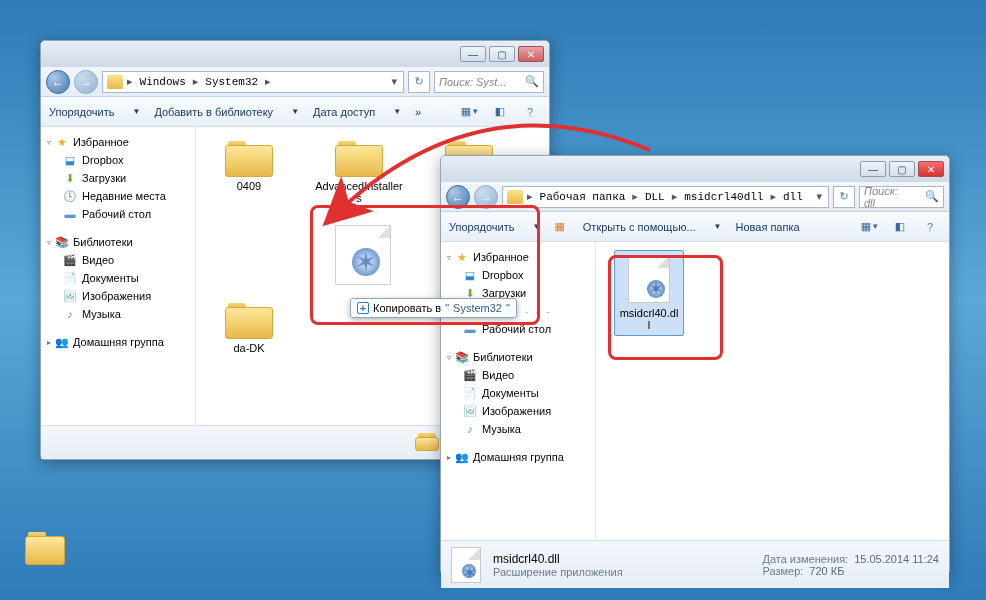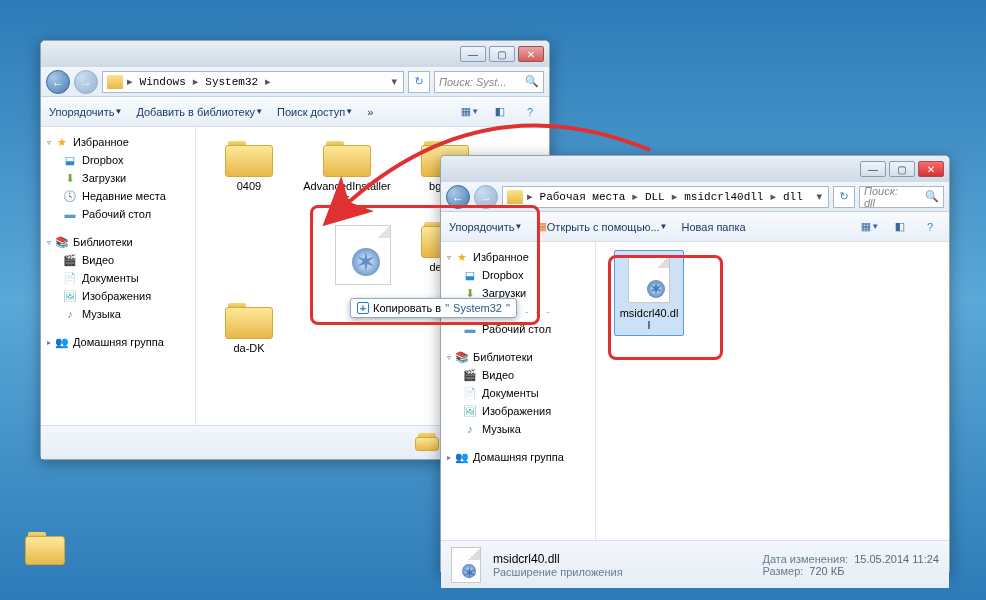--- a/index.html
+++ b/index.html
@@ -22,21 +22,21 @@
 .navbtn.fwd { opacity: 0.5; }
 .addressbar { flex: 1; height: 22px; background: #fff; border: 1px solid #a8b8c8; display: flex; align-items: center; padding: 0 4px; gap: 2px; }
 .addr-folder { width: 16px; height: 14px; background: linear-gradient(180deg,#fde28a,#e8b848); border-radius: 1px; }
 .crumb { padding: 0 3px; color: #000; cursor: pointer; font-family: Liberation Mono, monospace; }
 .crumb-sep { color: #555; padding: 0 2px; }
 .refresh-btn { width: 22px; height: 22px; border: 1px solid #a8b8c8; background: #fff; display: flex; align-items: center; justify-content: center; color: #3a7ac0; }
 .searchbox { width: 110px; height: 22px; background: #fff; border: 1px solid #a8b8c8; display: flex; align-items: center; padding: 0 4px; color: #888; font-style: italic; gap: 14px; }
 .searchbox .mag { margin-left: auto; color: #5a8ac0; font-style: normal; }
 
 .toolbar { height: 30px; background: linear-gradient(180deg,#f8fbfe,#e8eff7); border-bottom: 1px solid #d5dfea; display: flex; align-items: center; padding: 0 8px; gap: 14px; }
-.tbitem { color: #1a3a6a; cursor: pointer; display: inline-flex; align-items: center; gap: 0; }
+.tbitem { color: #1a3a6a; cursor: pointer; display: inline-flex; align-items: center; gap: 18px; }
 .tbitem .dd { font-size: 8px; }
 .tb-right { margin-left: auto; display: flex; gap: 8px; align-items: center; }
 .tb-iconbtn { width: 22px; height: 20px; display: flex; align-items: center; justify-content: center; color: #3a6aa0; cursor: pointer; }
 
 .body { display: flex; height: calc(100% - 26px - 30px - 30px - 34px); }
 .window.back .body { height: calc(100% - 26px - 30px - 30px - 34px); }
 .navpane { width: 155px; border-right: 1px solid #e0e6ec; padding: 6px 4px; overflow: hidden; }
 .navgroup { margin-bottom: 10px; }
 .navhead { display: flex; align-items: center; gap: 4px; padding: 2px 2px; cursor: pointer; }
 .navhead .tri { font-size: 8px; color: #777; }
@@ -47,21 +47,21 @@
 .ic-download { color: #72a838; }
 .ic-recent { color: #4a8aca; }
 .ic-desktop { color: #5a9ad0; }
 .ic-lib { color: #5a8ac0; }
 .ic-video { color: #4a8ac8; }
 .ic-doc { color: #d8a858; }
 .ic-img { color: #4aa8a8; }
 .ic-music { color: #4a8ac8; }
 .ic-home { color: #6a7a8a; }
 
-.content { flex: 1; padding: 8px; display: flex; flex-wrap: wrap; align-content: flex-start; gap: 6px 8px; position: relative; overflow: hidden; }
+.content { flex: 1; padding: 8px; display: flex; flex-wrap: wrap; align-content: flex-start; gap: 6px 20px; position: relative; overflow: hidden; }
 .folder-item { width: 90px; height: 75px; display: flex; flex-direction: column; align-items: center; gap: 3px; padding-top: 4px; cursor: pointer; }
 .folder-glyph { width: 48px; height: 38px; position: relative; }
 .folder-glyph::before { content: ""; position: absolute; top: 2px; left: 3px; width: 18px; height: 6px; background: linear-gradient(180deg,#f5d776,#e5b946); border-radius: 2px 2px 0 0; }
 .folder-glyph::after { content: ""; position: absolute; top: 6px; left: 0; right: 0; bottom: 0; background: linear-gradient(180deg,#fde89a,#e8b848); border-radius: 3px; border: 1px solid #d8a838; }
 .folder-label { text-align: center; font-size: 11px; color: #000; word-break: break-word; line-height: 1.1; }
 
 .file-item { width: 70px; display: flex; flex-direction: column; align-items: center; gap: 4px; cursor: pointer; }
 .file-glyph { width: 42px; height: 48px; background: #fff; border: 1px solid #c8c8c8; position: relative; }
 .file-glyph::before { content: ""; position: absolute; right: 0; top: 0; width: 12px; height: 12px; background: linear-gradient(135deg, #fff 50%, #ddd 50%); }
 .file-gear { position: absolute; bottom: 4px; right: 4px; width: 18px; height: 18px; border-radius: 50%; background: radial-gradient(circle,#a8c8e8 30%,#5a8ac8 70%); }
@@ -125,21 +125,21 @@
   <div class="toolbar">
     <span class="tbitem">
         <span>Упорядочить</span>
         <span class="dd">▼</span>
       </span>
     <span class="tbitem">
         <span>Добавить в библиотеку</span>
         <span class="dd">▼</span>
       </span>
     <span class="tbitem">
-        <span>Поиск доступ</span>
+        <span>Дата доступ</span>
         <span class="dd">▼</span>
       </span>
     <span class="tbitem">»</span>
     <div class="tb-right">
       <span class="tb-iconbtn">▦ <span style="font-size:8px">▼</span></span>
       <span class="tb-iconbtn">◧</span>
       <span class="tb-iconbtn" style="color:#3a8ae0">?</span>
     </div>
   </div>
   <div class="body">
@@ -242,21 +242,21 @@
     <div class="winbtn">—</div>
     <div class="winbtn">▢</div>
     <div class="winbtn close red-frame">✕</div>
   </div>
   <div class="navbar">
     <div class="navbtn">←</div>
     <div class="navbtn fwd">→</div>
     <div class="addressbar">
       <span class="addr-folder"></span>
       <span class="crumb-sep">▸</span>
-      <span class="crumb">Рабочая места</span>
+      <span class="crumb">Рабочая папка</span>
       <span class="crumb-sep">▸</span>
       <span class="crumb">DLL</span>
       <span class="crumb-sep">▸</span>
       <span class="crumb">msidcrl40dll</span>
       <span class="crumb-sep">▸</span>
       <span class="crumb">dll</span>
       <span class="crumb-sep" style="margin-left:auto">▾</span>
     </div>
     <div class="refresh-btn">↻</div>
     <div class="searchbox" style="width:85px">

